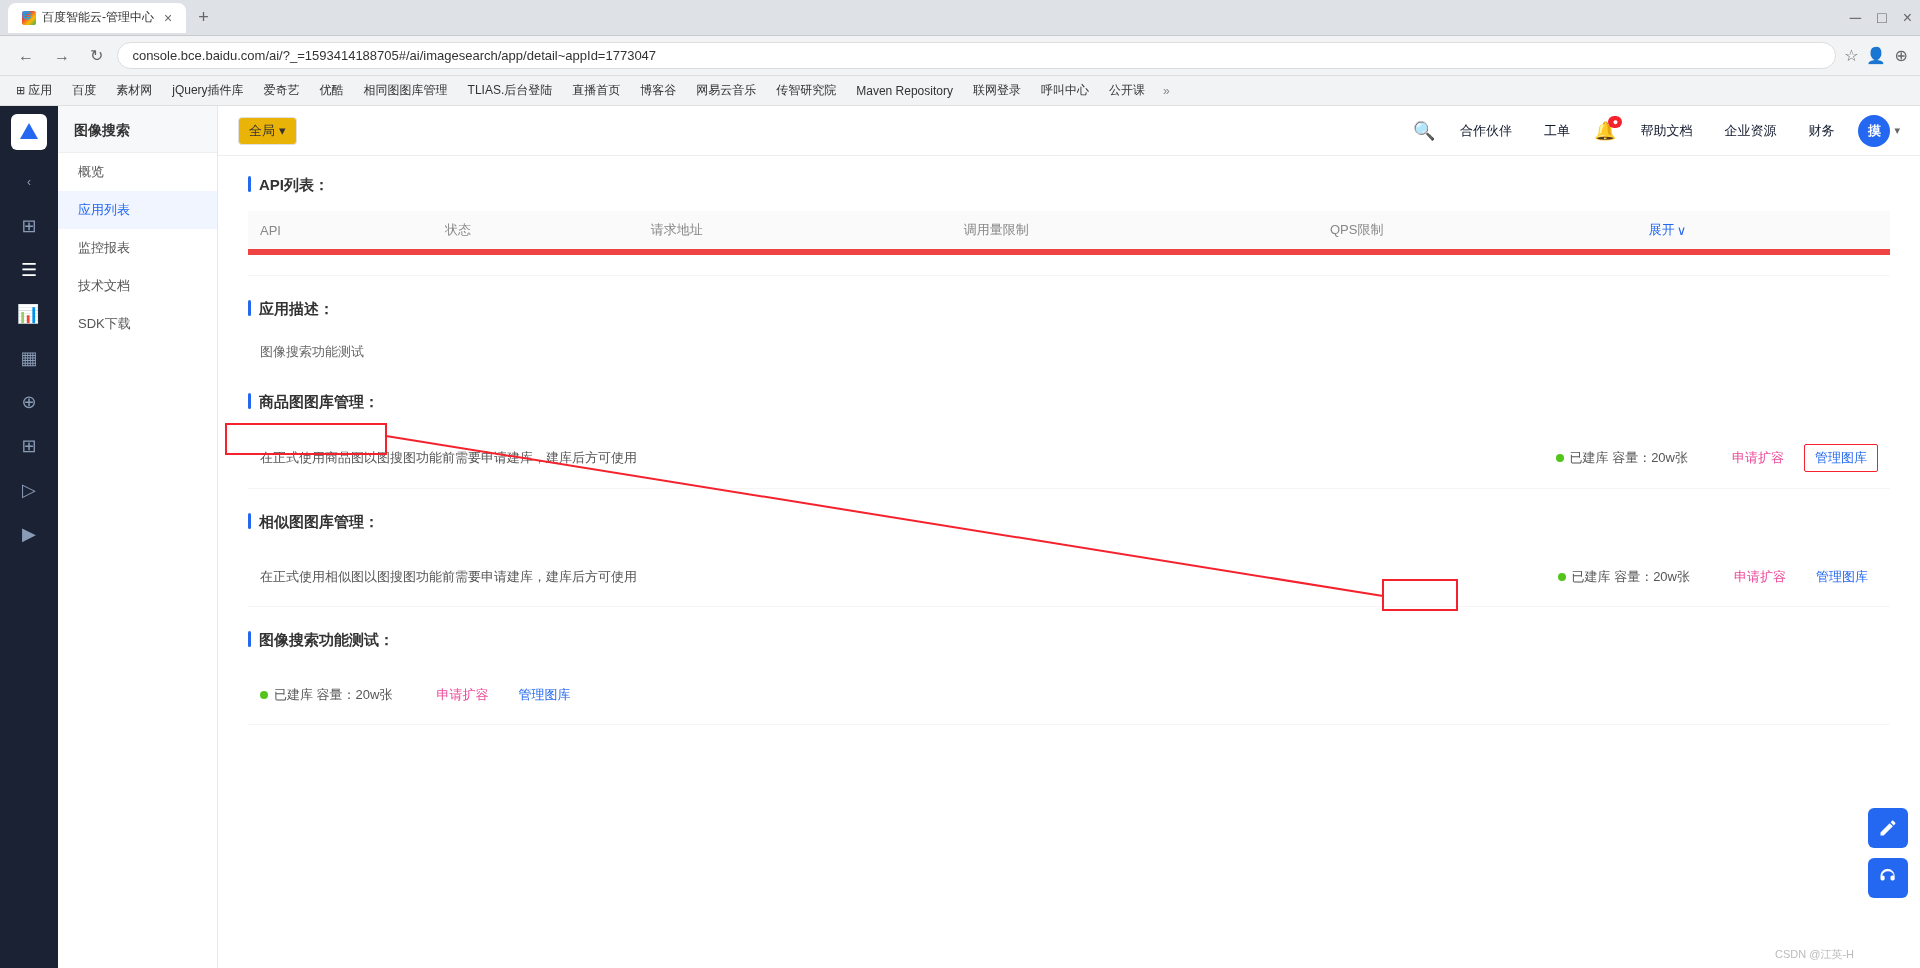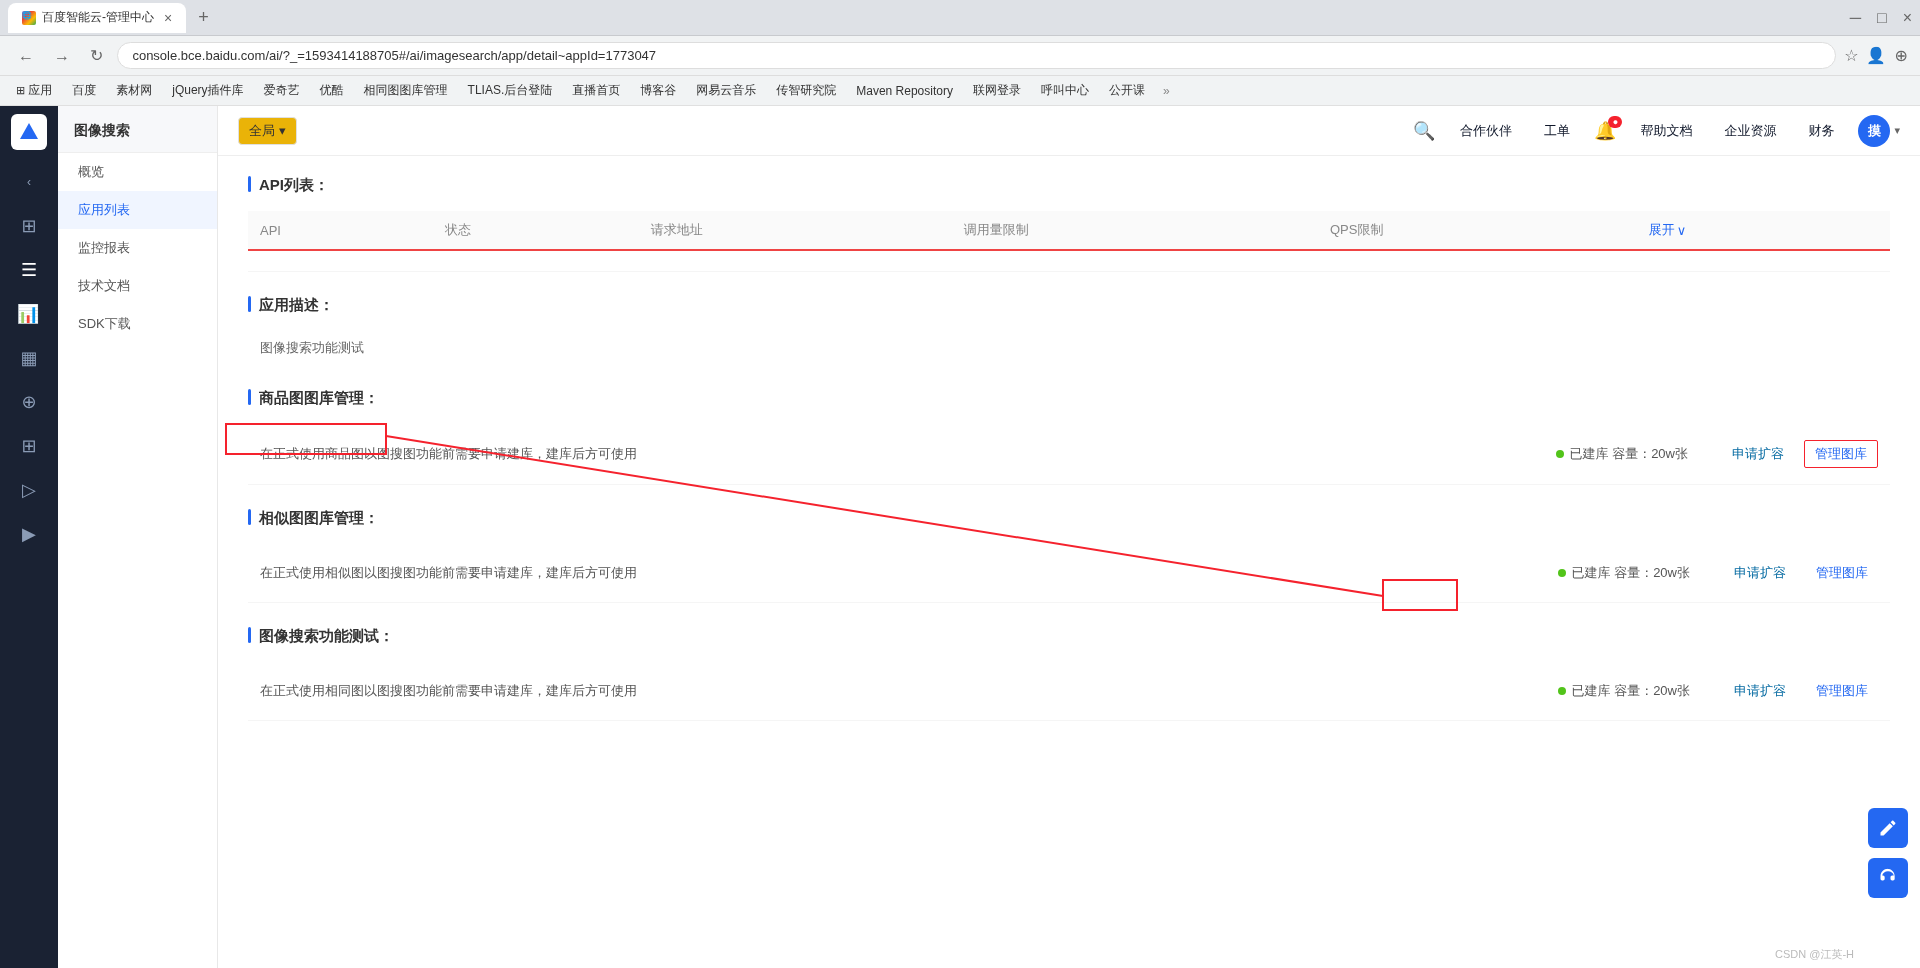--- a/index.html
+++ b/index.html
@@ -52,35 +52,35 @@
     .main-content { flex: 1; overflow-y: auto; background: #f7f8fa; padding: 0; }
     .content-body { background: white; margin: 0; padding: 20px 30px; min-height: 100%; }
 
     
     .section-header { display: flex; align-items: flex-start; margin-bottom: 16px; }
     .section-title { font-size: 15px; font-weight: 600; color: #333; }
     .section-indicator { width: 3px; height: 16px; background: #2468f2; border-radius: 2px; margin-right: 8px; }
 
     
     .api-table { width: 100%; border-collapse: collapse; margin-bottom: 24px; }
-    .api-table th { padding: 10px 12px; text-align: left; color: #888; font-weight: normal; font-size: 13px; border-bottom: 2px solid #ef4444; background: #fafafa; }
+    .api-table th { padding: 10px 12px; text-align: left; color: #888; font-weight: normal; font-size: 13px; border-bottom: 6px solid #ef4444; background: #fafafa; }
     .api-table td { padding: 10px 12px; font-size: 13px; color: #555; border-bottom: 1px solid #f5f5f5; }
     .expand-btn { color: #2468f2; font-size: 13px; cursor: pointer; display: flex; align-items: center; gap: 2px; margin-left: auto; white-space: nowrap; }
 
     
     .desc-section { margin-bottom: 24px; }
     .desc-text { font-size: 13px; color: #666; padding: 8px 0 8px 12px; }
 
     
     .lib-section { margin-bottom: 24px; }
     .lib-row { display: flex; align-items: center; padding: 16px 12px; border-bottom: 1px solid #f5f5f5; background: white; }
     .lib-desc { font-size: 13px; color: #555; flex: 1; }
     .lib-status { display: flex; align-items: center; gap: 6px; font-size: 13px; color: #555; margin-right: 44px; }
     .status-dot { width: 8px; height: 8px; border-radius: 50%; background: #52c41a; display: inline-block; }
-    .lib-action { color: #0369a1; font-size: 13px; cursor: pointer; margin-right: 20px; }
+    .lib-action { color: #ec4899; font-size: 13px; cursor: pointer; margin-right: 20px; }
     .lib-manage { color: #2468f2; font-size: 13px; cursor: pointer; border: 1px solid #f5222d; padding: 4px 10px; border-radius: 2px; }
     .lib-manage.no-border { border: none; }
 
     
     .content-relative { position: relative; }
 
     
     .float-btn { position: fixed; right: 12px; bottom: 120px; width: 40px; height: 40px; background: #2468f2; border-radius: 6px; display: flex; align-items: center; justify-content: center; color: white; font-size: 18px; cursor: pointer; z-index: 100; }
     .float-btn2 { position: fixed; right: 12px; bottom: 70px; width: 40px; height: 40px; background: #2468f2; border-radius: 6px; display: flex; align-items: center; justify-content: center; color: white; font-size: 18px; cursor: pointer; z-index: 100; }
 
@@ -296,21 +296,20 @@
             <span class="lib-manage no-border">管理图库</span>
           </div>
         </div>
 
         <div class="lib-section">
           <div class="section-header">
             <div class="section-indicator"></div>
             <span class="section-title">图像搜索功能测试：</span>
           </div>
           <div class="lib-row">
-            <span class="lib-desc">在正式使用相同图以图搜图功能前需要申请建库，建库后方可使用</span>
             <div class="lib-status">
               <span class="status-dot"></span>
               <span>已建库 容量：20w张</span>
             </div>
             <span class="lib-action">申请扩容</span>
             <span class="lib-manage no-border">管理图库</span>
           </div>
         </div>
 
         <svg style="position:absolute;top:0;left:0;width:100%;height:100%;pointer-events:none;overflow:visible">

